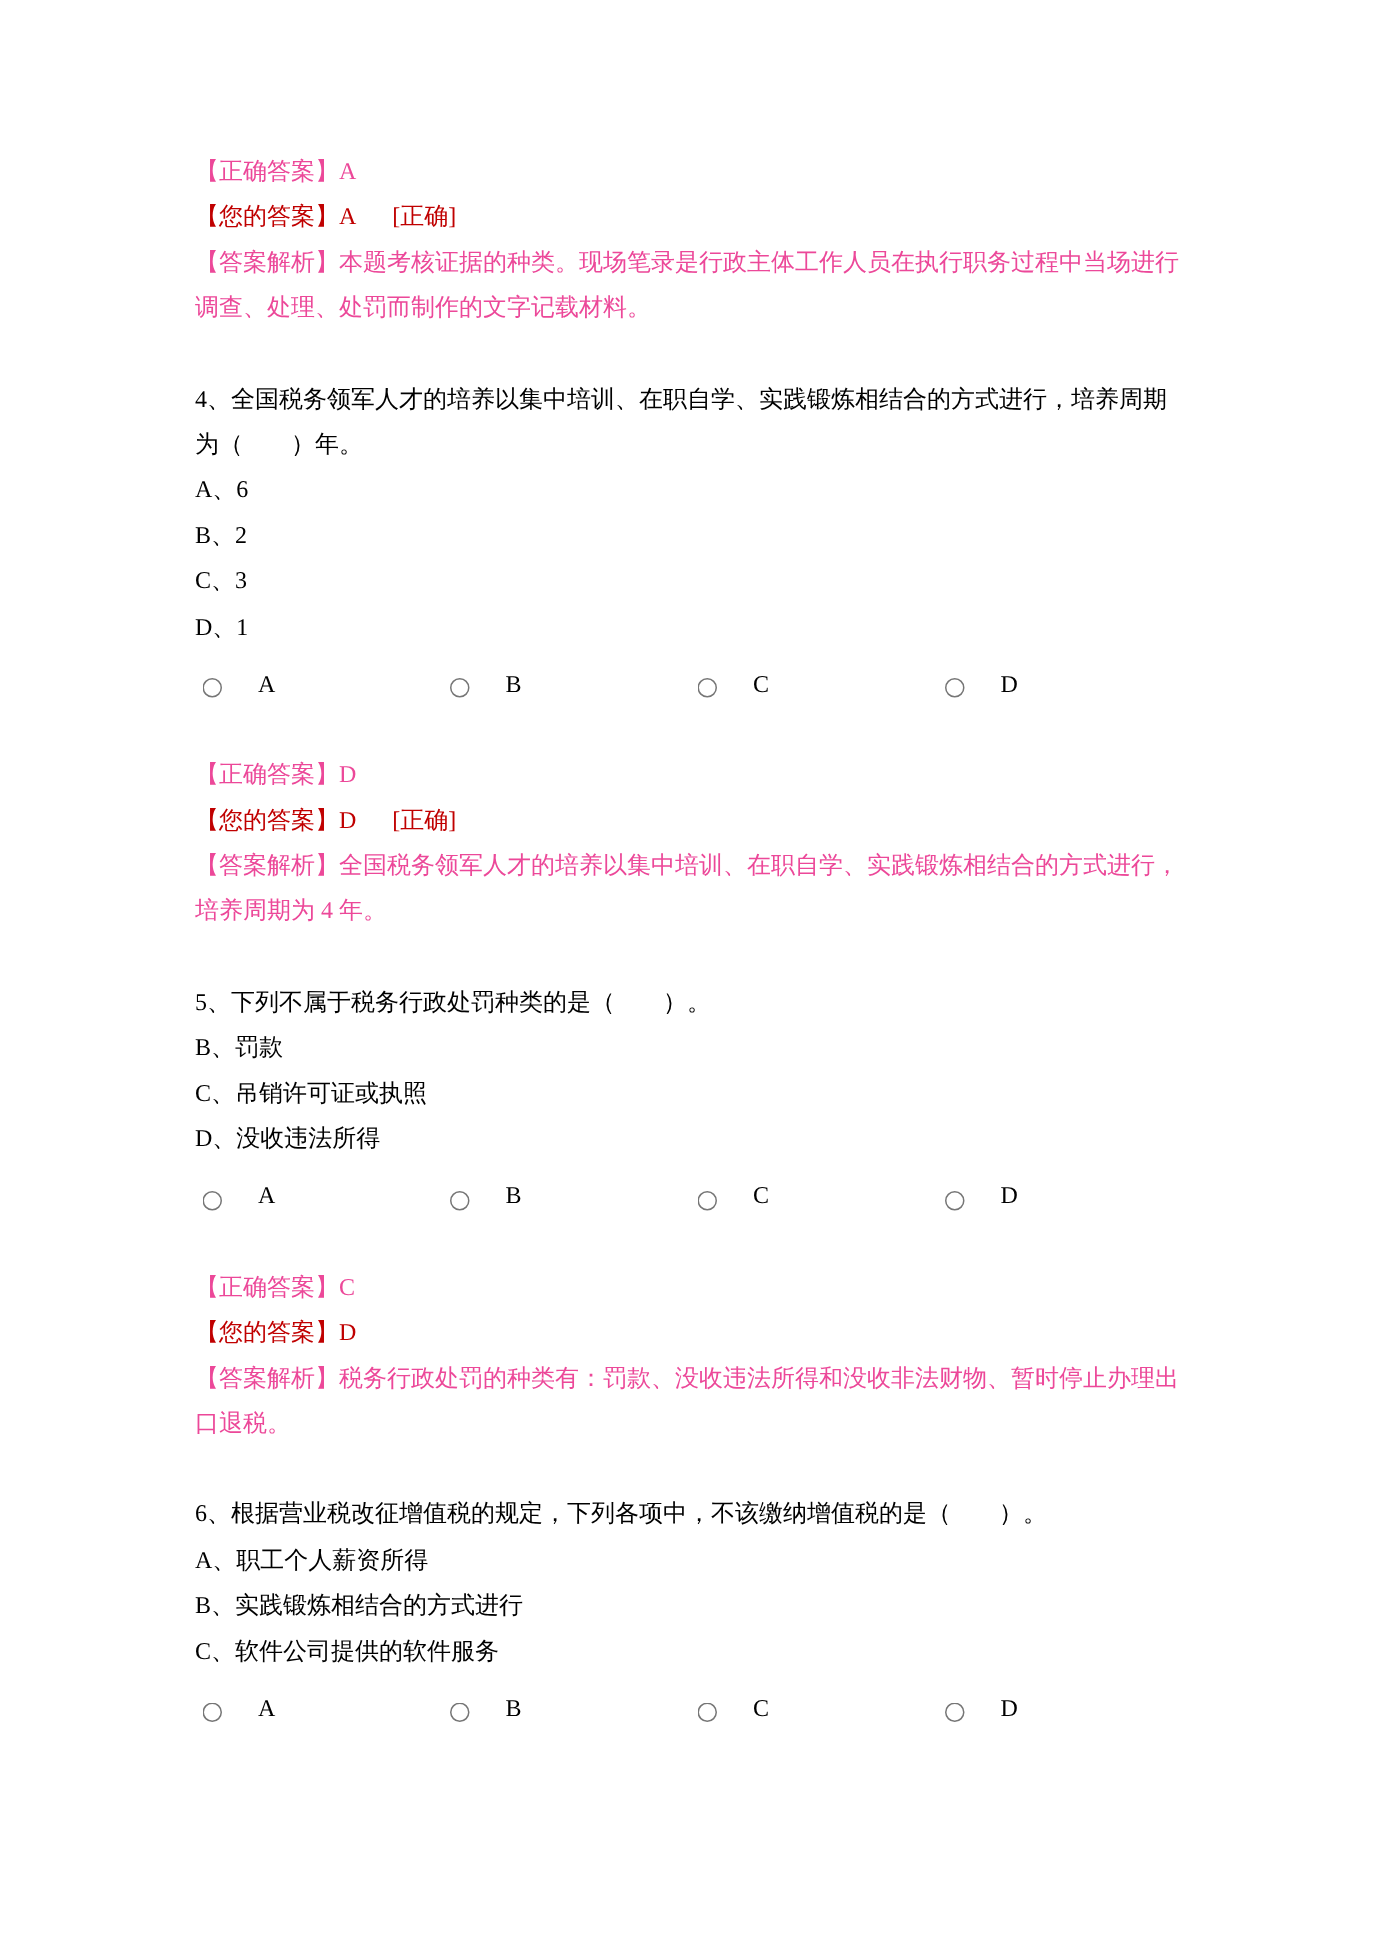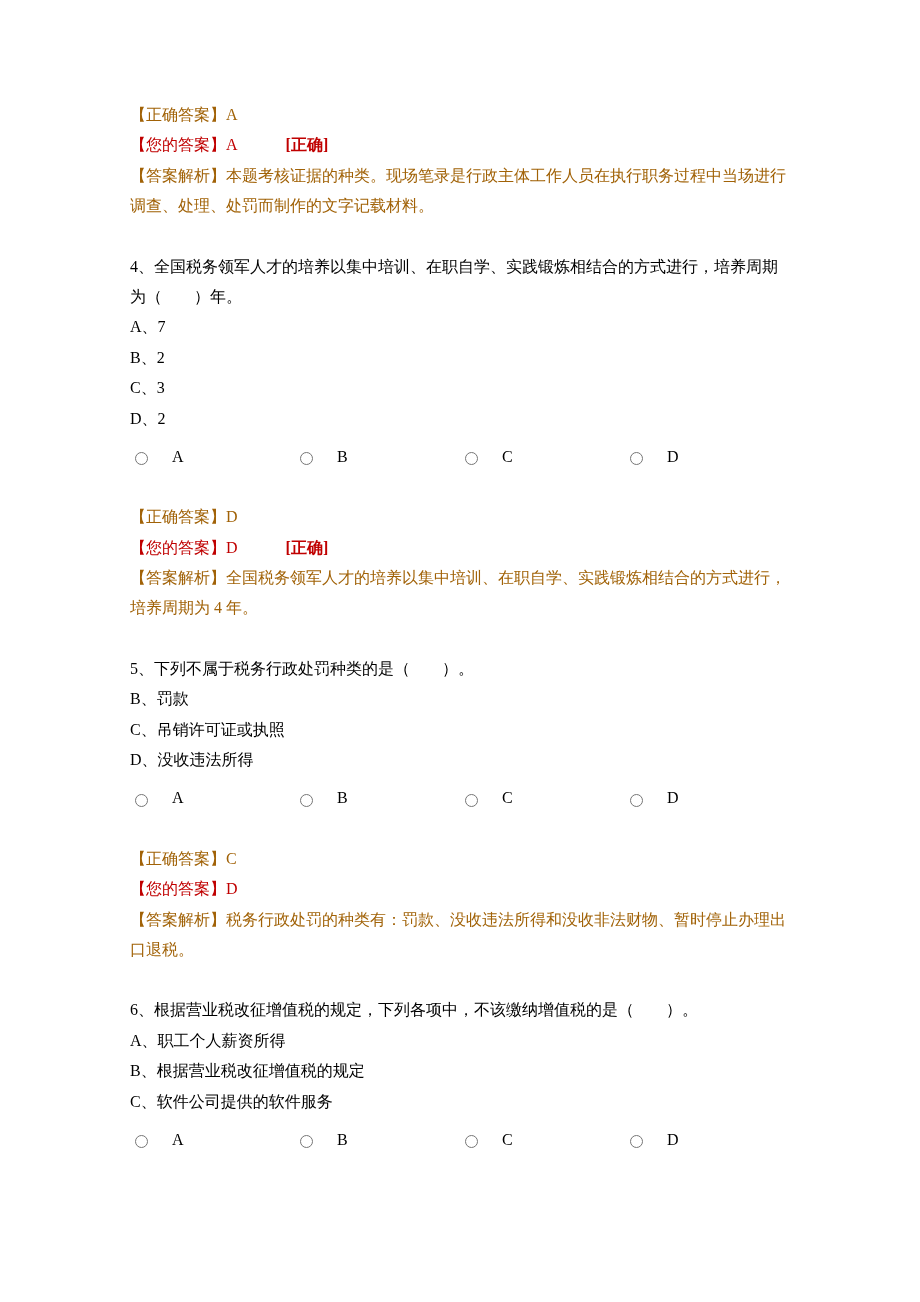--- a/index.html
+++ b/index.html
@@ -4,61 +4,61 @@
   <style>
     body {
       font-family: "SimSun", "宋体", serif;
       font-size: 16px;
       line-height: 1.9;
       color: #000;
       margin: 0;
       padding: 100px 130px 60px 130px;
       background: #fff;
     }
-    .green { color: #a16207; }
+    .green { color: #ec4899; }
     .red { color: #c00000; text-align: center; }
     .question-block { margin-bottom: 30px; margin-top: 16px; }
     .q-text { color: #000; }
     .options-row {
       display: flex;
       margin-top: 8px;
       margin-bottom: 20px;
     }
     .option-cell {
       display: flex;
       align-items: center;
       width: 168px;
     }
     .option-cell input[type="radio"] {
       margin-right: 24px;
     }
     .answer-block { margin-bottom: 30px; }
-    .your-answer-status { margin-left: 48px; color: #c00000; font-weight: bold; }
+    .your-answer-status { margin-left: 24px; color: #c00000; }
   </style>
 </head>
 <body>
 
 <div class="answer-block">
   <div>
     <span class="green">【正确答案】</span><span class="green">A</span>
   </div>
   <div>
     <span class="red">【您的答案】</span><span class="red">A</span><span class="red your-answer-status">[正确]</span>
   </div>
   <div class="green">
     <span>【答案解析】</span><span>本题考核证据的种类。现场笔录是行政主体工作人员在执行职务过程中当场进行调查、处理、处罚而制作的文字记载材料。</span>
   </div>
 </div>
 
 <div class="question-block">
   <div class="q-text">4、全国税务领军人才的培养以集中培训、在职自学、实践锻炼相结合的方式进行，培养周期为（　　）年。</div>
-  <div class="q-text">A、7</div>
+  <div class="q-text">A、6</div>
   <div class="q-text">B、2</div>
   <div class="q-text">C、3</div>
-  <div class="q-text">D、2</div>
+  <div class="q-text">D、1</div>
   <div class="options-row">
     <div class="option-cell">
         <input type="radio" name="q4" style="">
         <span>A</span>
       </div>
     <div class="option-cell">
         <input type="radio" name="q4" style="">
         <span>B</span>
       </div>
     <div class="option-cell">
@@ -117,21 +117,21 @@
     <span class="red">【您的答案】</span><span class="red">D</span>
   </div>
   <div class="green">
     <span>【答案解析】</span><span>税务行政处罚的种类有：罚款、没收违法所得和没收非法财物、暂时停止办理出口退税。</span>
   </div>
 </div>
 
 <div class="question-block">
   <div class="q-text">6、根据营业税改征增值税的规定，下列各项中，不该缴纳增值税的是（　　）。</div>
   <div class="q-text">A、职工个人薪资所得</div>
-  <div class="q-text">B、根据营业税改征增值税的规定</div>
+  <div class="q-text">B、实践锻炼相结合的方式进行</div>
   <div class="q-text">C、软件公司提供的软件服务</div>
   <div class="options-row">
     <div class="option-cell">
         <input type="radio" name="q6" style="">
         <span>A</span>
       </div>
     <div class="option-cell">
         <input type="radio" name="q6" style="">
         <span>B</span>
       </div>

